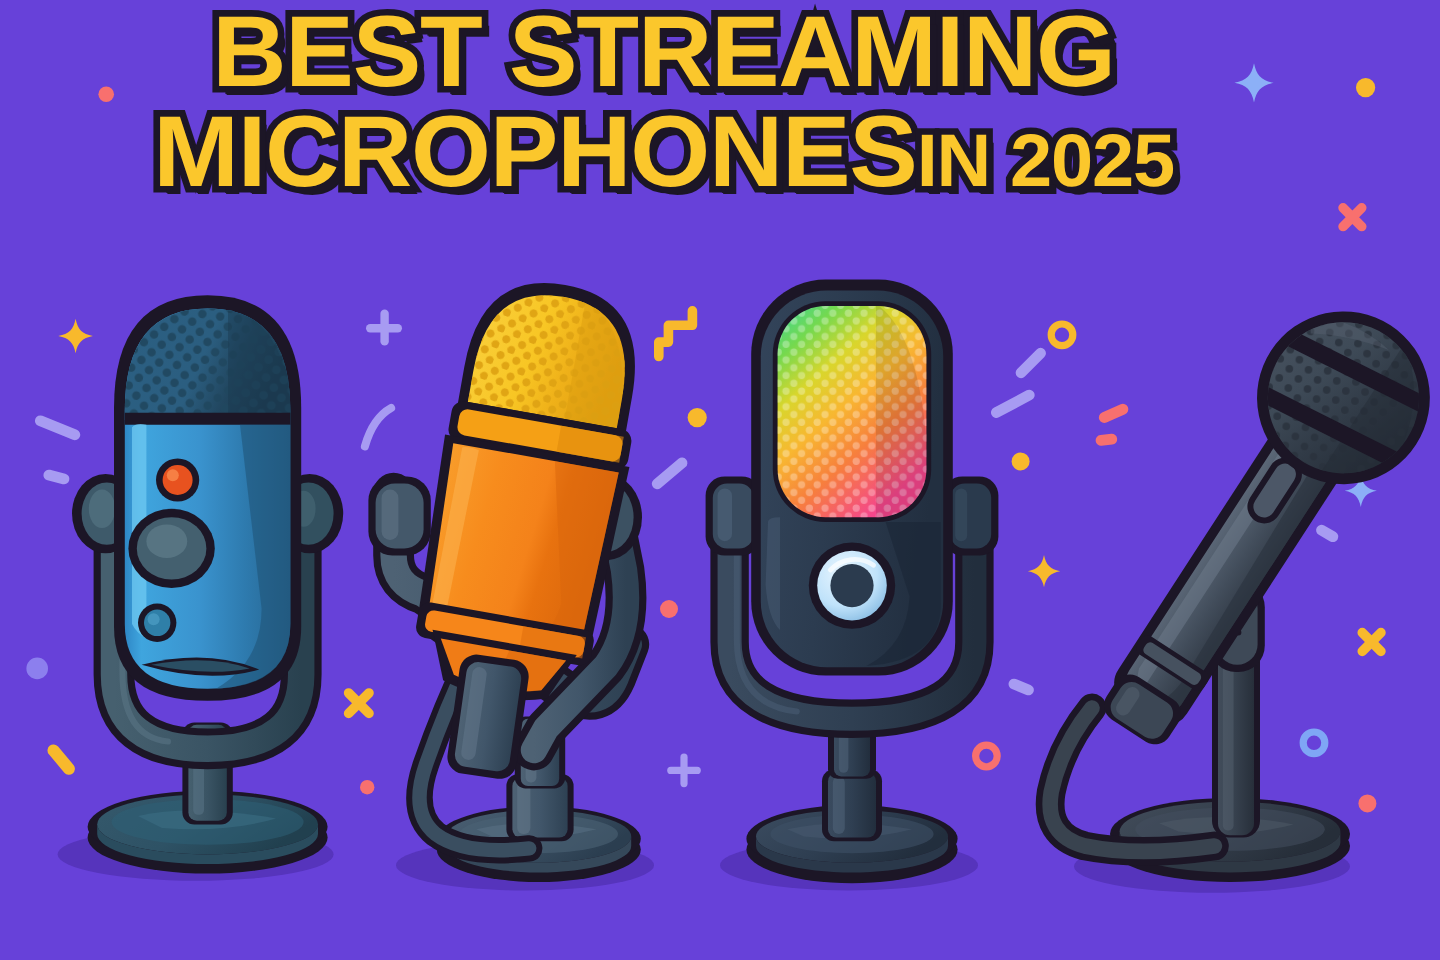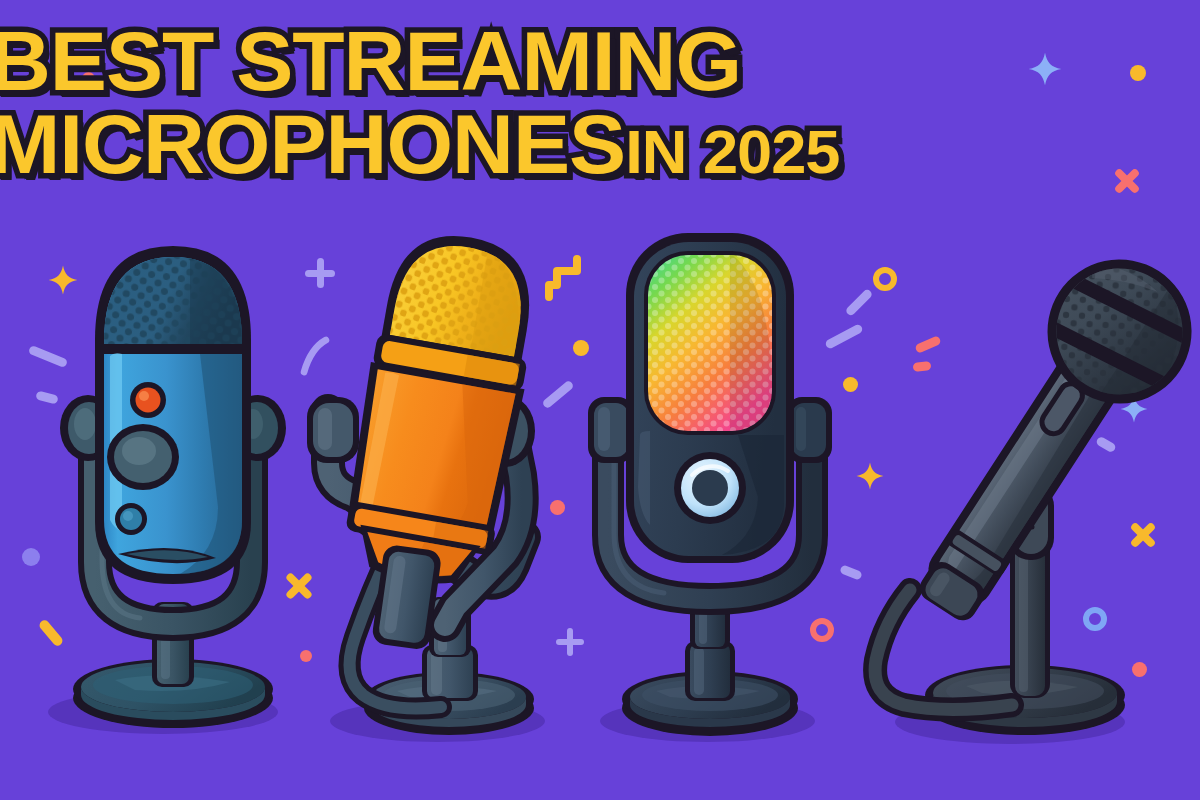--- a/index.html
+++ b/index.html
@@ -11,22 +11,23 @@
   #poster {
     position:relative;
     width:1200px; height:800px;
     background:#6741D9;
     overflow:hidden;
   }
 
   
   #title-block {
     position:absolute;
-    left:0; top:22px;
+    left:0; top:4px;
     width:1106px;
+    text-align:center;
     z-index:40;
     pointer-events:none;
   }
   .title-line {
     display:block;
     font-family:"Liberation Sans", sans-serif;
     font-weight:bold;
     color:#FBC72C;
     letter-spacing:-1px;
     line-height:0.94;

